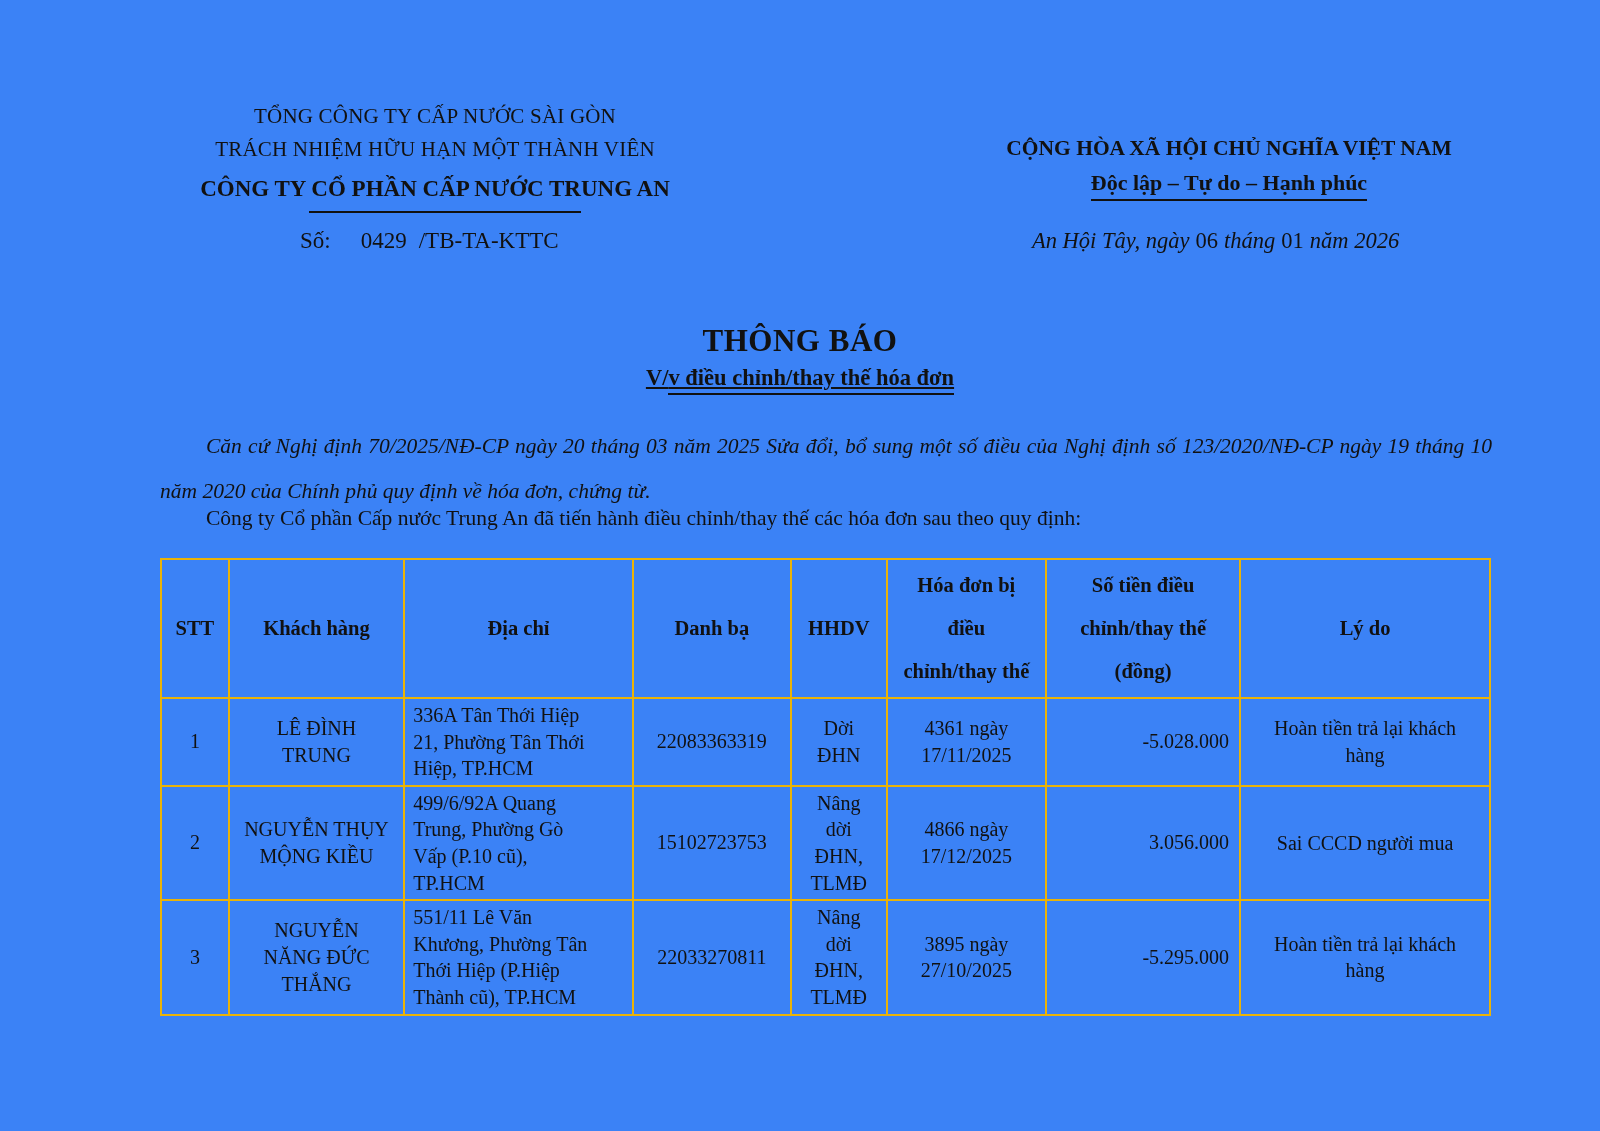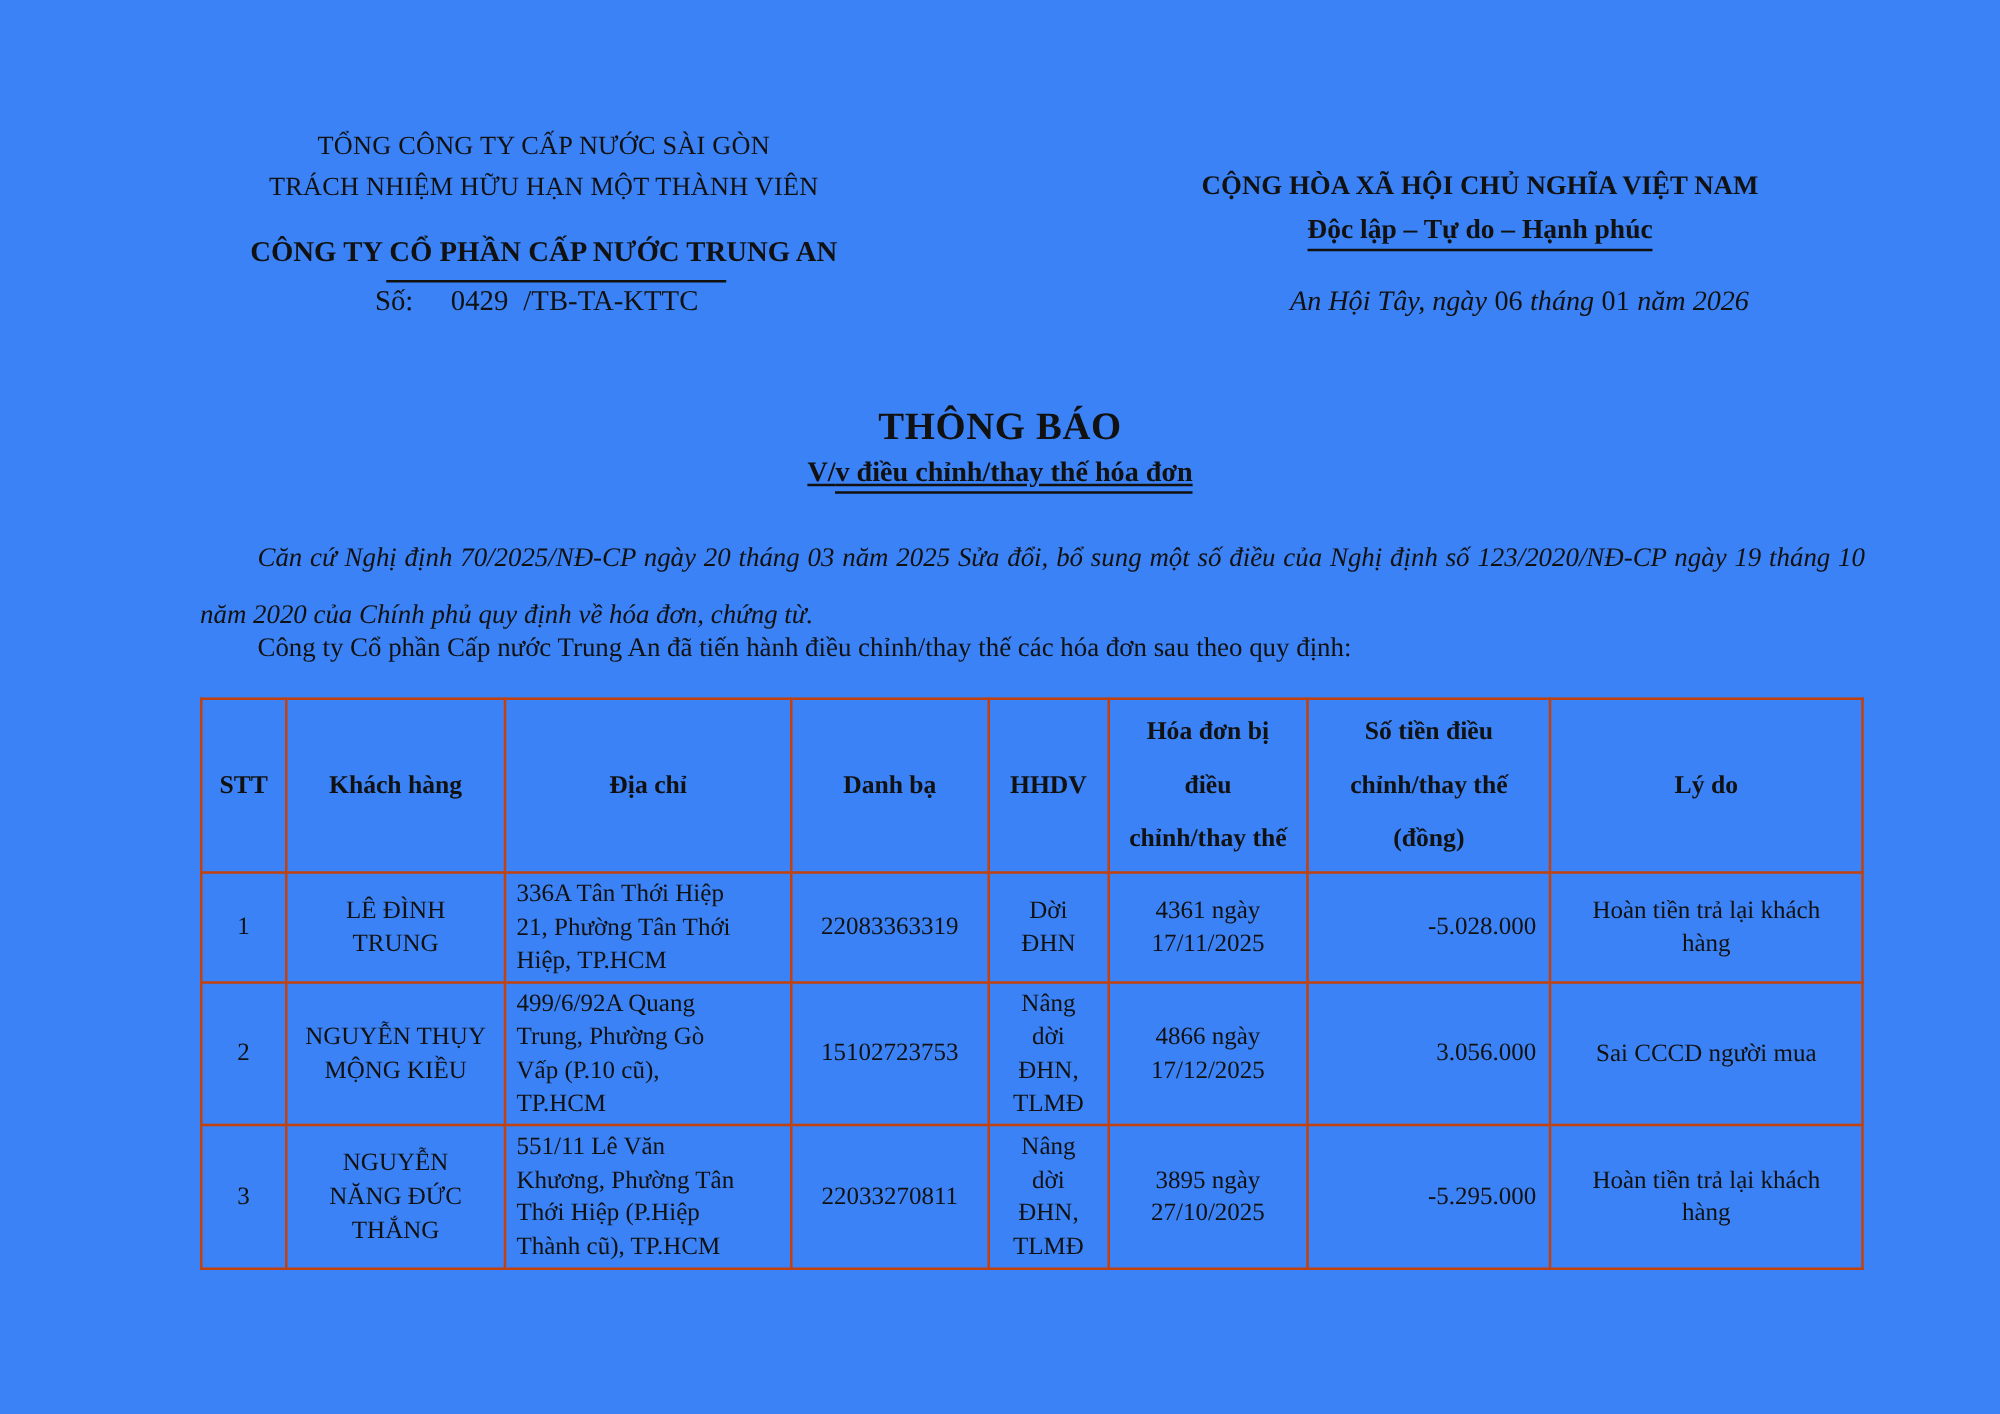--- a/index.html
+++ b/index.html
@@ -20,39 +20,39 @@
     left: 185px; top: 100px;
     width: 500px;
     text-align: center;
     font-size: 21px;
     line-height: 1.58;
   }
   .header-left .org-line { letter-spacing: 0.2px; }
   .header-left .company-name {
     font-weight: bold;
     font-size: 23px;
-    margin-top: 18px;
+    margin-top: 5px;
   }
   .company-underline {
     width: 272px; height: 2px;
     background: #111;
     margin: 3px auto 0 auto;
     transform: translateX(10px);
   }
   .doc-number-line {
     position: absolute;
     left: 300px; top: 228px;
     font-size: 23px;
   }
   .doc-number-line .num { margin-left: 30px; }
   .doc-number-line .suffix { margin-left: 12px; }
 
   .header-right {
     position: absolute;
-    left: 919px; top: 136px;
+    left: 964px; top: 136px;
     width: 530px;
     text-align: center;
   }
   .header-right .national { font-weight: bold; font-size: 21.5px; }
   .header-right .motto {
     display: inline-block;
     font-weight: bold;
     font-size: 22px;
     margin-top: 9px;
     padding-bottom: 3px;
@@ -112,21 +112,21 @@
   
   .invoice-table {
     position: absolute;
     left: 160px; top: 558px;
     width: 1331px;
     border-collapse: collapse;
     table-layout: fixed;
     font-size: 20px;
   }
   .invoice-table th, .invoice-table td {
-    border: 2px solid #c2410c;
+    border: 2px solid #eab308;
     vertical-align: middle;
     text-align: center;
     padding: 3px 6px;
     overflow: hidden;
   }
   .invoice-table thead tr { height: 139px; }
   .invoice-table tbody tr.r1 { height: 81px; }
   .invoice-table tbody tr.r2 { height: 105px; }
   .invoice-table tbody tr.r3 { height: 106px; }
   .invoice-table th {

